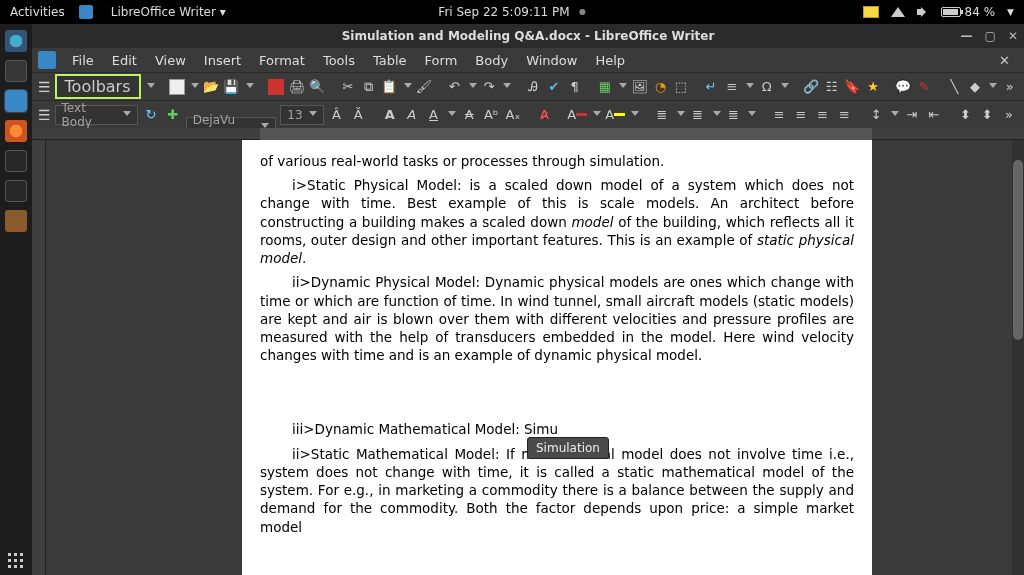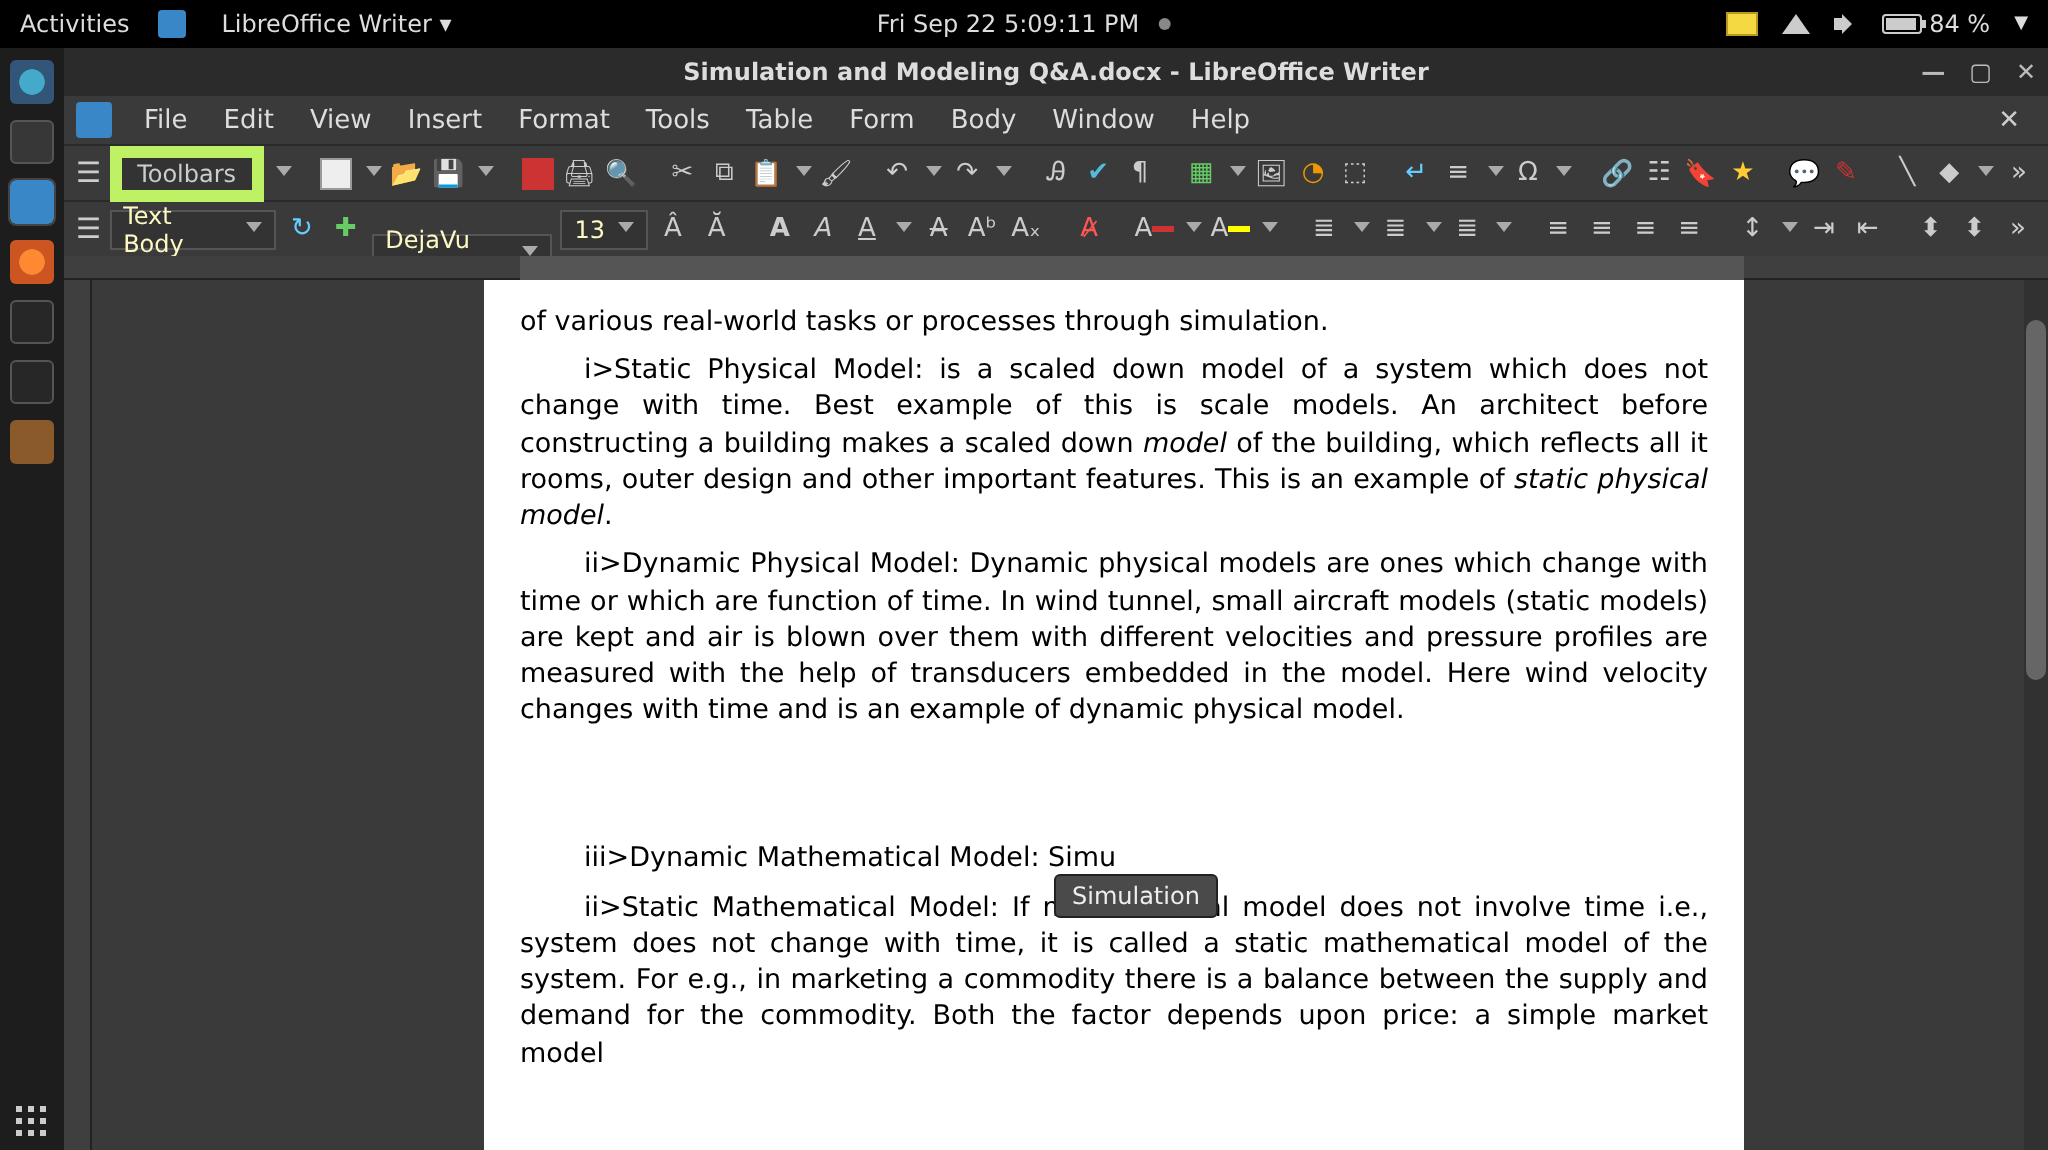--- a/index.html
+++ b/index.html
@@ -29,22 +29,22 @@
 .menubar{ margin-left:32px; height:24px; background:#3a3a3a; display:flex; align-items:center; padding:0 6px; gap:2px; font-size:13px; color:#ddd;}
 .menubar .m{ padding:2px 8px; }
 .menubar .doc-ico{width:18px;height:18px;background:#3a87c8;border-radius:2px;margin-right:6px;}
 .menubar .closex{ margin-left:auto; padding:2px 8px; color:#ccc;}
 
 
 .tb { margin-left:32px; height:28px; background:#3a3a3a; border-top:1px solid #2a2a2a; display:flex; align-items:center; padding:0 6px; gap:4px;}
 .tb .btn{ width:20px;height:20px; display:flex;align-items:center;justify-content:center; color:#ccc; font-size:13px;}
 .tb .sep{ width:2px;height:18px; margin:0 2px;}
 .tb .dd { width:8px;height:8px; border-left:4px solid transparent;border-right:4px solid transparent;border-top:5px solid #aaa; margin-left:2px;}
-.tb .combo{ height:20px; background:#333; border:1px solid #555; display:flex;align-items:center; padding:0 6px; gap:6px; color:#fef9c3; font-size:12px;}
-.tb .toolbars-label{ background:#333;border:6px solid #bef264;padding:1px 8px;font-size:12px;}
+.tb .combo{ height:20px; background:#333; border:1px solid #555; display:flex;align-items:center; padding:0 6px; gap:6px; color:#a3a3a3; font-size:12px;}
+.tb .toolbars-label{ background:#333;border:2px solid #bef264;padding:1px 8px;font-size:16px;}
 
 
 .ruler-h{ margin-left:32px; height:12px; background:#3f3f3f; position:relative; border-bottom:1px solid #222;}
 .ruler-h .page{ position:absolute; left:228px; width:612px; height:12px; background:#555;}
 
 
 .editwrap{ margin-left:32px; height:439px; background:#3a3a3a; position:relative;}
 .vruler{ position:absolute; left:0; top:0; width:14px; height:100%; background:#3f3f3f; border-right:1px solid #222;}
 .page{ position:absolute; left:210px; top:0; width:630px; min-height:439px; background:#fff; color:#000; padding:6px 18px 30px 18px; font-size:13.5px; line-height:1.35; font-family:"DejaVu Sans",sans-serif;}
 .page p{ margin:6px 0; text-align:justify; color:#000;}

